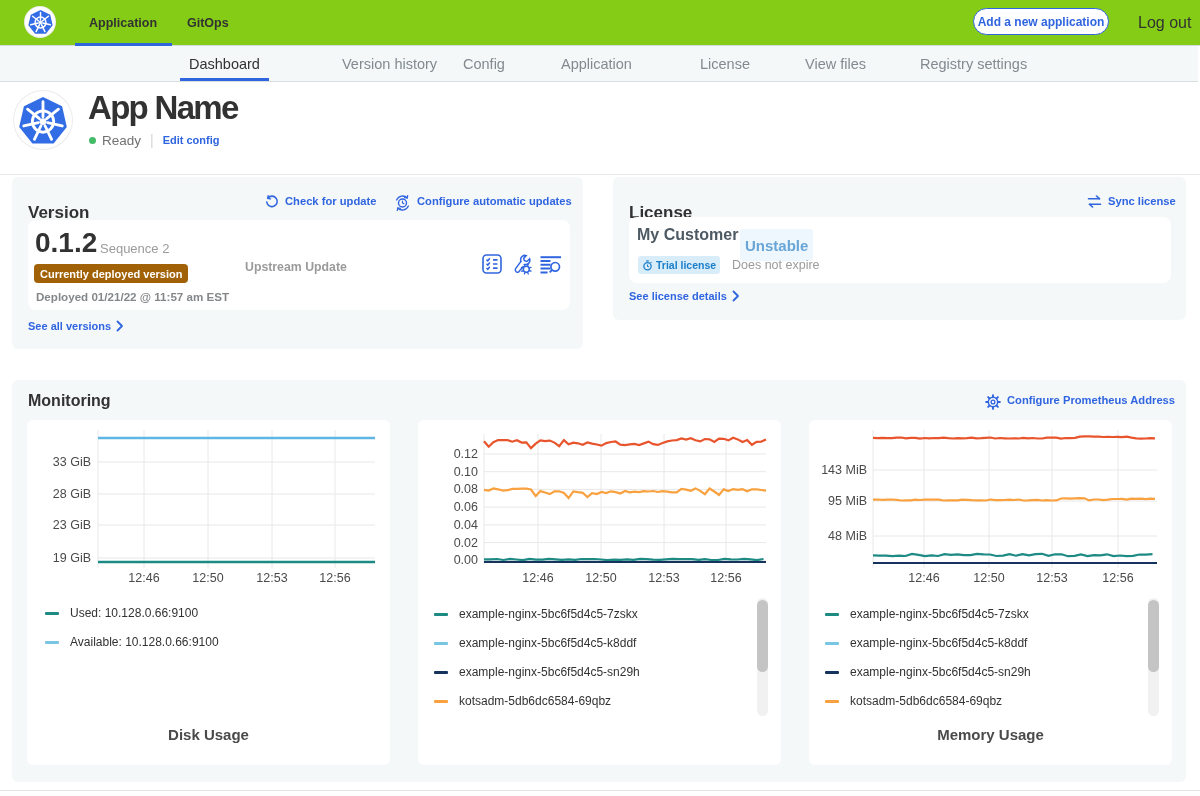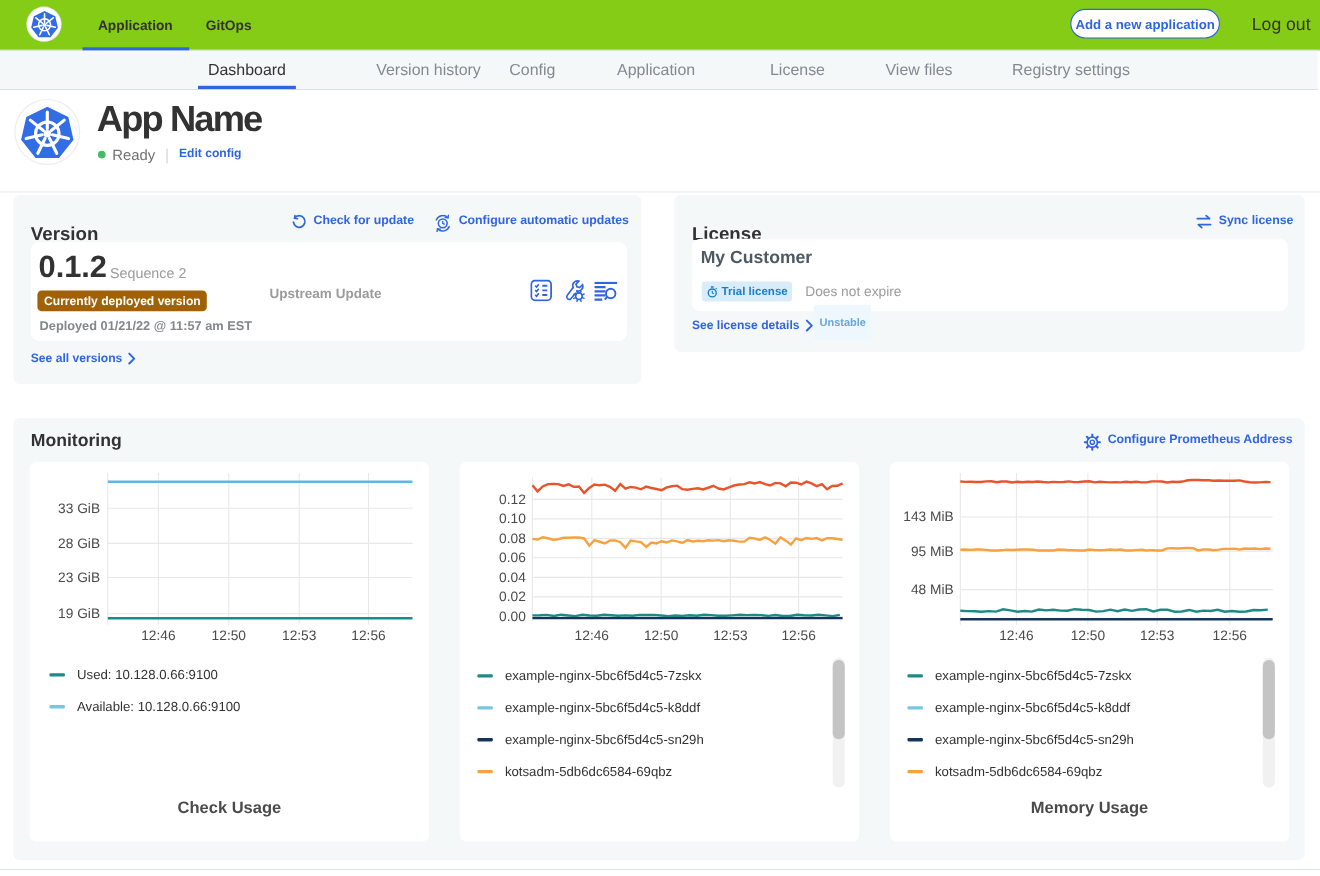--- a/index.html
+++ b/index.html
@@ -38,21 +38,21 @@
   .toplink svg { margin-right:6px; }
   .seelink { position:absolute; font-size:11px; font-weight:700; color:#3065e0; display:flex; align-items:center; }
 
   .vnum { position:absolute; left:7px; top:7px; font-size:28px; font-weight:700; color:#323232; }
   .seq { position:absolute; left:72px; top:21px; font-size:13px; color:#9b9b9b; }
   .greenbadge { position:absolute; left:6px; top:44px; height:19px; background:#a16207; color:#fff; font-size:11px; font-weight:700; border-radius:4px; display:flex; align-items:center; padding:0 6px; }
   .deployed { position:absolute; left:8px; top:70px; font-size:11.6px; font-weight:600; color:#84878a; }
   .upstream { position:absolute; left:217px; top:40px; font-size:12.3px; font-weight:700; color:#9b9b9b; }
 
   .custname { position:absolute; left:8px; top:9px; font-size:16px; font-weight:700; color:#4d5a63; }
-  .unstable { position:absolute; left:111px; top:12px; height:32px; background:#eef7fd; color:#69a5d6; font-size:10px; font-weight:600; border-radius:3px; display:flex; align-items:center; padding:0 5px;margin-top:48px; }
+  .unstable { position:absolute; left:111px; top:12px; height:32px; background:#eef7fd; color:#69a5d6; font-size:15px; font-weight:600; border-radius:3px; display:flex; align-items:center; padding:0 5px; }
   .trial { position:absolute; left:9px; top:39px; height:18px; background:#d9ecfa; color:#1a7ec9; font-size:10.5px; font-weight:700; border-radius:3px; display:flex; align-items:center; padding:0 4px; }
   .noexpire { position:absolute; left:103px; top:41px; font-size:12.5px; color:#9b9b9b; }
 
   
   .montitle { position:absolute; left:16px; top:12px; font-size:16px; font-weight:700; color:#323232; }
   .chartcard { position:absolute; top:40px; width:363px; height:345px; background:#fff; border-radius:6px; }
   .ctitle { position:absolute; width:100%; text-align:center; top:306px; font-size:15px; font-weight:700; color:#4a4a4a; }
   .legend { position:absolute; font-size:12px; color:#323232; display:flex; align-items:center; }
   .ldash { display:inline-block; width:14px; height:3px; border-radius:1px; margin-right:11px; }
   .sbar { position:absolute; width:11px; background:#f1f1f1; border-radius:6px; }
@@ -206,21 +206,21 @@
         </g>
         <g font-size="12.5" fill="#4a4a4a" text-anchor="middle">
           <text x="117" y="162">12:46</text>
           <text x="181" y="162">12:50</text>
           <text x="245" y="162">12:53</text>
           <text x="308" y="162">12:56</text>
         </g>
       </svg>
       <div class="legend" style="left:18px; top:186px;"><span class="ldash" style="background:#1d8a84;"></span>Used: 10.128.0.66:9100</div>
       <div class="legend" style="left:18px; top:215px;"><span class="ldash" style="background:#79c6e3;"></span>Available: 10.128.0.66:9100</div>
-      <div class="ctitle">Check Usage</div>
+      <div class="ctitle">Disk Usage</div>
     </div>
 
     <div class="chartcard" style="left:406px;">
       <svg class="abs" style="left:0;top:0;" width="363" height="175" viewBox="0 0 363 175">
         <g stroke="#e8e8e8" stroke-width="1">
           <line x1="66" y1="14" x2="66" y2="144"></line>
           <line x1="120" y1="14" x2="120" y2="144"></line>
           <line x1="183" y1="14" x2="183" y2="144"></line>
           <line x1="246" y1="14" x2="246" y2="144"></line>
           <line x1="308" y1="14" x2="308" y2="144"></line>

